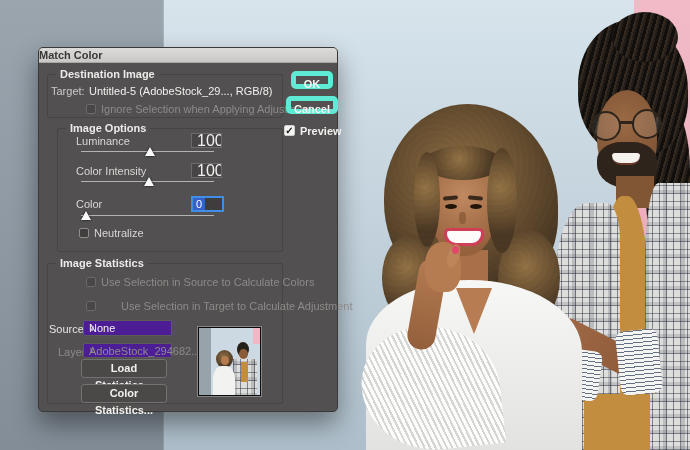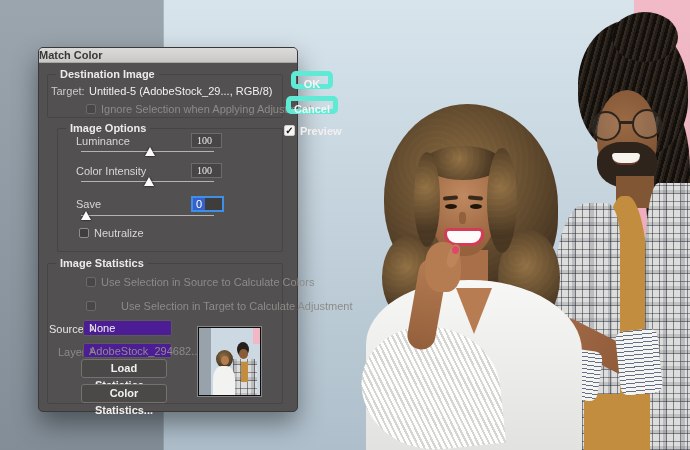--- a/index.html
+++ b/index.html
@@ -59,36 +59,36 @@
   .w-brow.l{left:443px;top:196px;transform:rotate(-6deg);} .w-brow.r{left:468px;top:196px;transform:rotate(6deg);}
   .w-eye{width:12px;height:5px;border-radius:50%;background:#201509;}
   .w-eye.l{left:445px;top:204px;} .w-eye.r{left:470px;top:204px;}
   .w-nose{left:459px;top:212px;width:7px;height:12px;border-radius:40%;background:#91603c;}
   .w-smile{left:444px;top:228px;width:40px;height:18px;background:#fdfcfa;border:3px solid #cf3d57;border-radius:5px 5px 12px 12px;}
   .w-hand{left:425px;top:242px;width:36px;height:50px;border-radius:45% 45% 40% 40%;background:#b57c52;}
   .w-thumb{left:448px;top:244px;width:11px;height:24px;border-radius:45%;transform:rotate(18deg);background:#bd855a;}
   .w-nail{left:452px;top:246px;width:7px;height:8px;border-radius:50%;background:#e0486a;}
 
   
-  .dialog{left:38px;top:47px;width:260px;height:365px;background:#525050;border:1px solid #3a3938;
+  .dialog{left:38px;top:47px;width:300px;height:365px;background:#525050;border:1px solid #3a3938;
           border-radius:5px;box-shadow:0 12px 26px rgba(0,0,0,.42);}
   .dialog *{position:absolute;box-sizing:border-box;}
   .titlebar{left:0;top:0;width:100%;height:15px;background:linear-gradient(#dcdbd9,#c9c8c6);
             border-radius:4px 4px 0 0;border-bottom:1px solid #a9a8a6;}
   .titlebar span{position:static;display:block;text-align:center;font-size:11px;line-height:15px;font-weight:700;color:#383838;}
   .group{border:1px solid #474544;border-radius:2px;}
   .legend{top:-7px;left:8px;background:#525050;padding:0 4px;font-size:11px;font-weight:700;color:#ecebe9;white-space:nowrap;}
   .g-dest{left:8px;top:26px;width:236px;height:44px;}
   .g-opts{left:18px;top:80px;width:226px;height:124px;}
   .g-stats{left:8px;top:215px;width:236px;height:141px;}
   .lbl{font-size:11px;color:#d9d7d5;white-space:nowrap;}
   .dim{color:#8d8b89;}
   .val{font-size:11px;color:#f2f0ee;white-space:nowrap;}
   .num{left:152px;width:31px;height:15px;background:#474545;border:1px solid #6e6c6a;color:#f2f0ee;
-       font-family:Liberation Serif, serif;font-size:10px;padding:0 0 0 5px;outline:none;}
+       font-family:Liberation Sans, sans-serif;font-size:16px;padding:0 0 0 5px;outline:none;}
   .track{height:1px;background:#b5b3b1;left:42px;width:133px;}
   .thumbtri{width:0;height:0;border-left:5px solid transparent;border-right:5px solid transparent;
             border-bottom:9px solid #fbfbf9;filter:drop-shadow(0 0 1px rgba(0,0,0,.85));}
   .cb{width:10px;height:10px;border:1px solid #6c6a68;background:#484646;border-radius:2px;}
   .cb.en{border-color:#8f8d8b;background:#413f3e;}
   .cb-on{width:11px;height:11px;background:#f5f5f3;border-radius:2px;border:1px solid #d0cecb;
          font-size:10px;line-height:10px;text-align:center;color:#141414;font-weight:700;}
   .fadebox{left:152px;top:148px;width:33px;height:16px;background:#3f3d3c;border:2px solid #3f8fe8;}
   .fadebox .sel{position:static;display:inline-block;background:#3661c9;color:#fff;font-size:11px;line-height:12px;padding:0 3px;}
   .dd{background:#4c1d95;border:1px solid #5c5a58;border-radius:2px;display:flex;align-items:center;justify-content:space-between;padding:0 5px;}
@@ -173,21 +173,21 @@
     <span class="lbl" style="left:37px;top:87px;">Luminance</span>
     <input class="num" style="top: 85px;" value="100">
     <div class="track" style="top:103px;"></div>
     <div class="thumbtri" style="left:106px;top:99px;"></div>
 
     <span class="lbl" style="left:37px;top:117px;">Color Intensity</span>
     <input class="num" style="top: 115px;" value="100">
     <div class="track" style="top:133px;"></div>
     <div class="thumbtri" style="left:105px;top:129px;"></div>
 
-    <span class="lbl" style="left:37px;top:150px;">Save</span>
+    <span class="lbl" style="left:37px;top:150px;">Color</span>
     <div class="fadebox">
       <span class="sel">0</span>
     </div>
     <div class="track" style="top:167px;"></div>
     <div class="thumbtri" style="left:42px;top:163px;"></div>
 
     <span class="cb en" style="left:40px;top:180px;"></span>
     <span class="lbl" style="left:55px;top:179px;">Neutralize</span>
 
     <div class="group g-stats">

